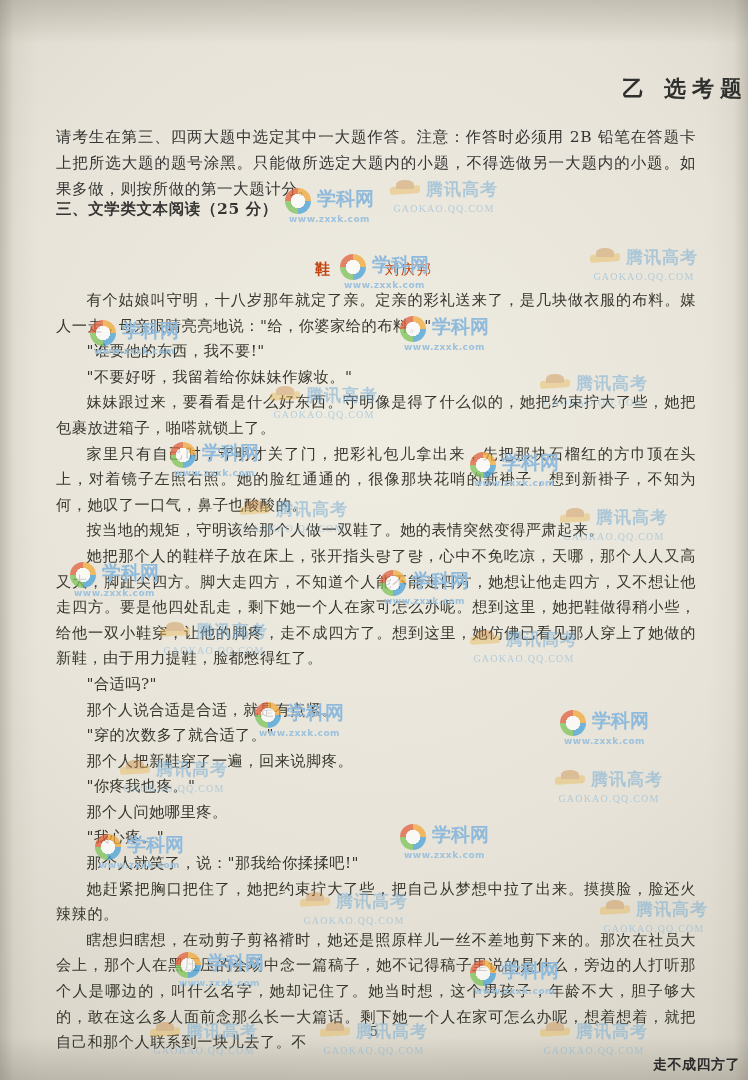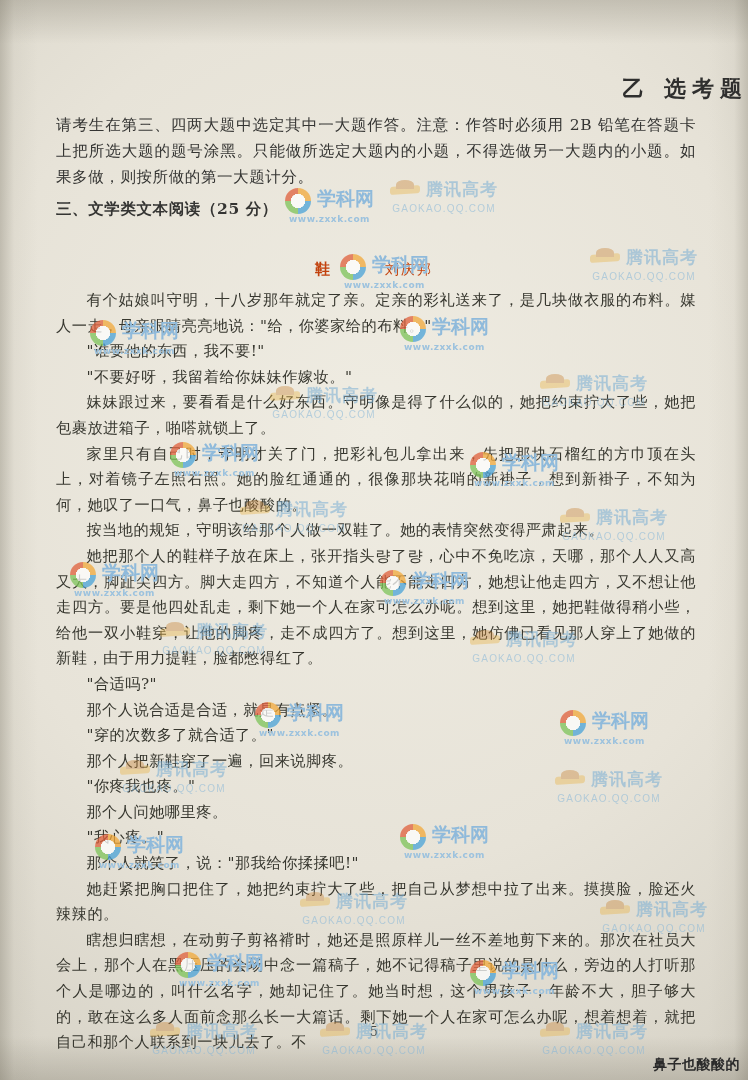--- a/index.html
+++ b/index.html
@@ -58,21 +58,21 @@
     position: absolute;
     font-family: "DejaVu Serif", serif;
     font-size: 15.5px;
     line-height: 26px;
     color: #353533;
     letter-spacing: 0.6px;
     text-align: justify;
   }
   .block-instruction {
     left: 56px;
-    top: 112px;
+    top: 124px;
     width: 640px;
   }
   .sec-heading {
     left: 56px;
     top: 196px;
     width: 640px;
     font-weight: bold;
   }
   .q-line {
     left: 56px;
@@ -120,21 +120,21 @@
   }
   
   .wm {
     position: absolute;
     pointer-events: none;
     user-select: none;
   }
   .wm-tx {
     color: #7fb4d8;
     opacity: 0.55;
-    font-family: Liberation Sans, sans-serif;
+    font-family: Liberation Serif, serif;
   }
   .wm-tx .big {
     font-size: 17px;
     font-weight: bold;
     letter-spacing: 1px;
     white-space: nowrap;
     color: #79aed4;
   }
   .wm-tx .small {
     font-size: 10px;
@@ -369,14 +369,14 @@
   </div>
   <div class="wm wm-tx" style="left:320px; top:1020px;">
     <span class="wm-cap"></span><span class="big">腾讯高考</span>
     <div class="small">GAOKAO.QQ.COM</div>
   </div>
   <div class="wm wm-tx" style="left:540px; top:1020px;">
     <span class="wm-cap"></span><span class="big">腾讯高考</span>
     <div class="small">GAOKAO.QQ.COM</div>
   </div>
 
-  <div class="corner-site">鼻子也酸酸的</div>
+  <div class="corner-site">走不成四方了</div>
 </div>
 
 </body></html>

